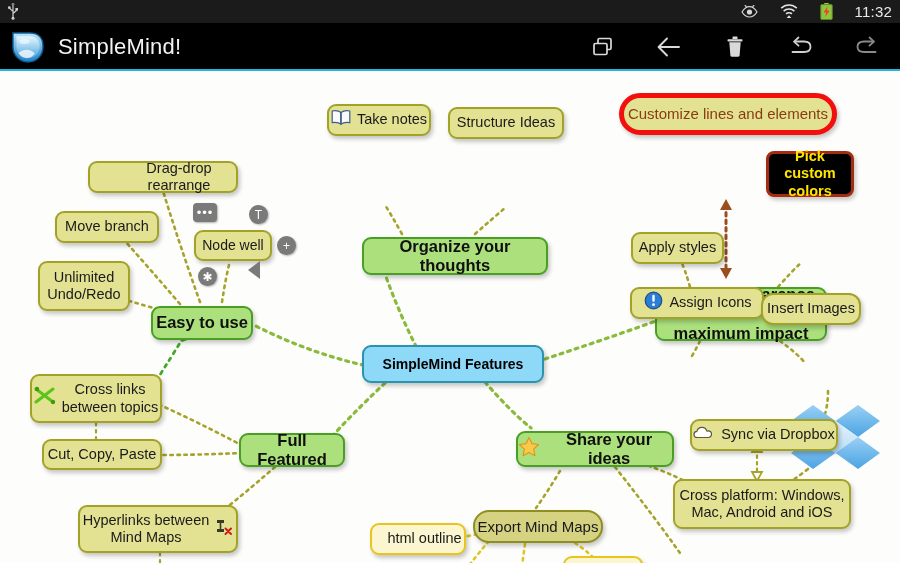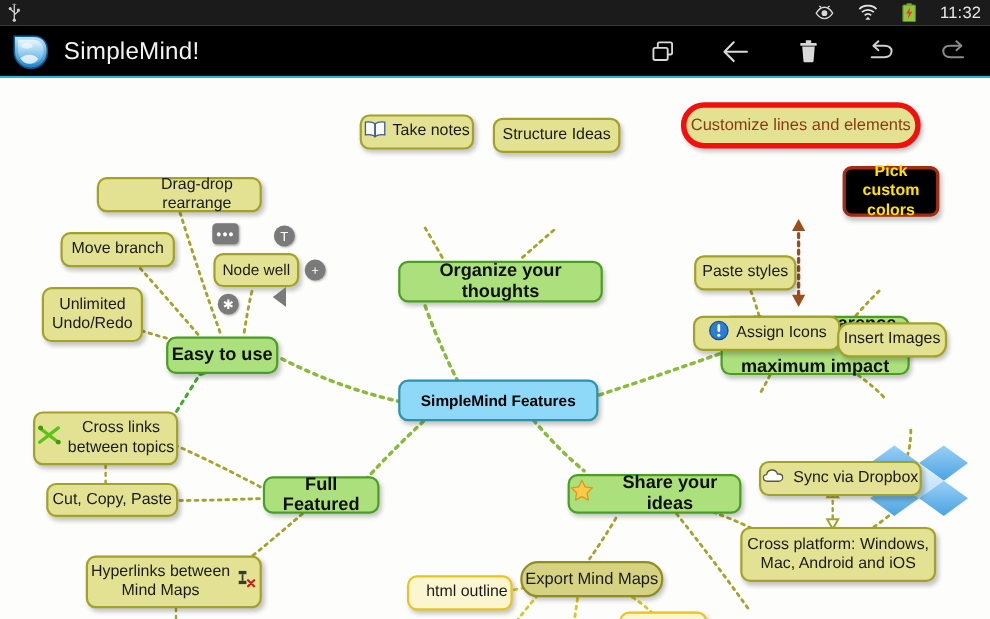--- a/index.html
+++ b/index.html
@@ -406,21 +406,21 @@
 
   <div class="node n-cream" style="left:563px;top:485px;width:80px;height:32px;">
     
   </div>
 
   <div class="node n-redline" style="left:619px;top:22px;width:218px;height:42px;">
     <span class="txt">Customize lines and elements</span>
   </div>
 
   <div class="node n-olive" style="left:631px;top:161px;width:93px;height:32px;">
-    <span class="txt">Paste styles</span>
+    <span class="txt">Apply styles</span>
   </div>
 
   <div class="node n-orange" style="left:766px;top:80px;width:88px;height:46px;">
     <span class="txt">Pick custom
 colors</span>
   </div>
 
   <div class="node n-olive" style="left:630px;top:216px;width:134px;height:32px;padding-left:2px;">
     <span class="ico">
       <svg width="19" height="19" viewBox="0 0 19 19">

